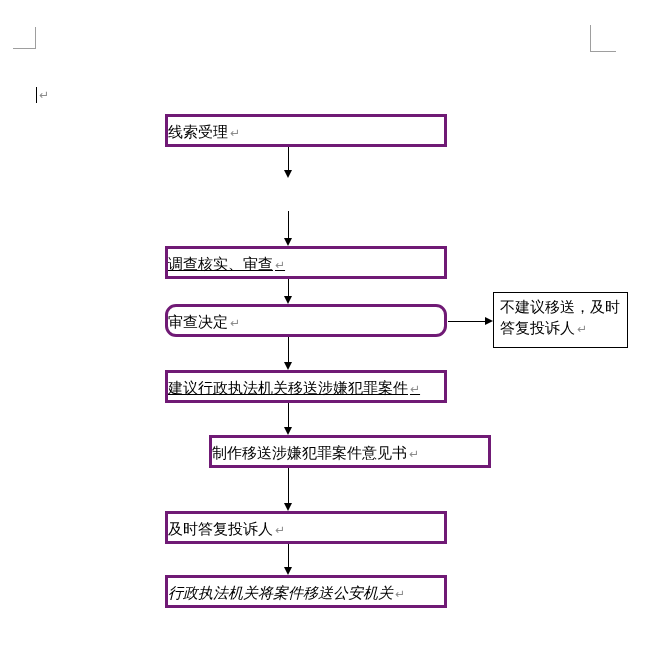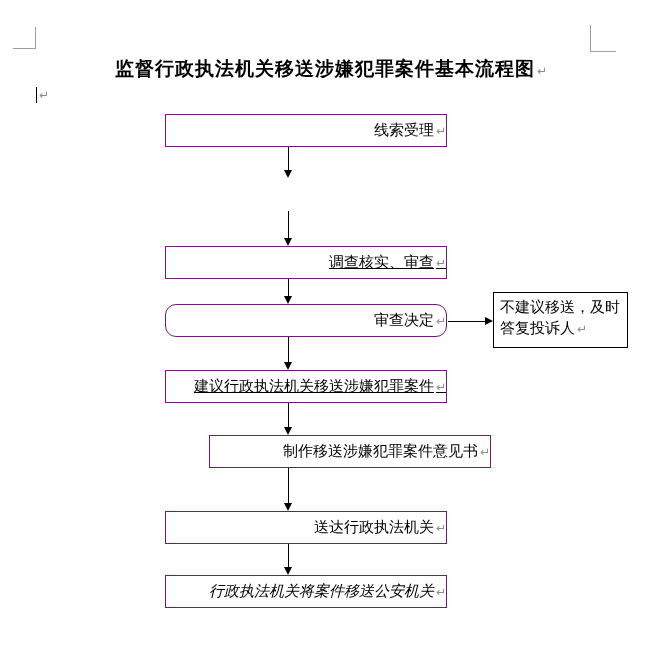--- a/index.html
+++ b/index.html
@@ -22,23 +22,23 @@
   
   .pmark {
     color:#8c8c8c; font-weight:normal;
     font-family:"DejaVu Sans","Liberation Sans",sans-serif;
     font-size:12px; margin-left:2px;
   }
 
   
   .fbox {
     position:absolute; left:165px; width:282px; height:33px;
-    border:1px solid #701a75; box-sizing:border-box;
+    border:3px solid #701a75; box-sizing:border-box;
     background:#fff;
-    text-align:right; font-size:15px; line-height:30px;
+    text-align:left; font-size:15px; line-height:30px;
     white-space:nowrap;
   }
   .b0 { top:114px; } .b1 { top:178px; } .b2 { top:246px;text-decoration:underline; } .b3 { top:304px;border-radius:11px; }
   .b4 { top:370px;text-decoration:underline; } .b5 { top:435px;margin-left:44px; } .b6 { top:511px; } .b7 { top:575px;font-style:italic; }
 
   
   .sbox {
     position:absolute; left:493px; top:292px; width:135px; height:56px;
     border:1px solid #000; box-sizing:border-box; background:#fff;
     font-size:15px; line-height:21px; padding:4px 3px 0 6px;
@@ -90,34 +90,33 @@
 <body>
 
 <div class="page">
 
   <div class="cmark-tl"></div>
   <div class="cmark-tr"></div>
 
   <div class="cursor"></div>
   <div class="cursor-pmark">↵</div>
 
-  <div class="title"><span>监督行政执法机关移送涉嫌犯罪案件基本流程图</span><span class="pmark">↵</span></div>
 
   <div class="fbox b0"><span>线索受理</span><span class="pmark">↵</span></div>
 
 
   <div class="fbox b2"><span>调查核实、审查</span><span class="pmark">↵</span></div>
 
   <div class="fbox b3"><span>审查决定</span><span class="pmark">↵</span></div>
 
   <div class="fbox b4"><span>建议行政执法机关移送涉嫌犯罪案件</span><span class="pmark">↵</span></div>
 
   <div class="fbox b5"><span>制作移送涉嫌犯罪案件意见书</span><span class="pmark">↵</span></div>
 
-  <div class="fbox b6"><span>送达行政执法机关</span><span class="pmark">↵</span></div>
+  <div class="fbox b6"><span>及时答复投诉人</span><span class="pmark">↵</span></div>
 
   <div class="fbox b7"><span>行政执法机关将案件移送公安机关</span><span class="pmark">↵</span></div>
 
   <div class="sbox"><span>不建议移送，及时答复投诉人</span><span class="pmark">↵</span></div>
 
   <div class="varrow a0">
       <div class="vline"></div>
       <div class="vhead"></div>
     </div>
   <div class="varrow a1">

